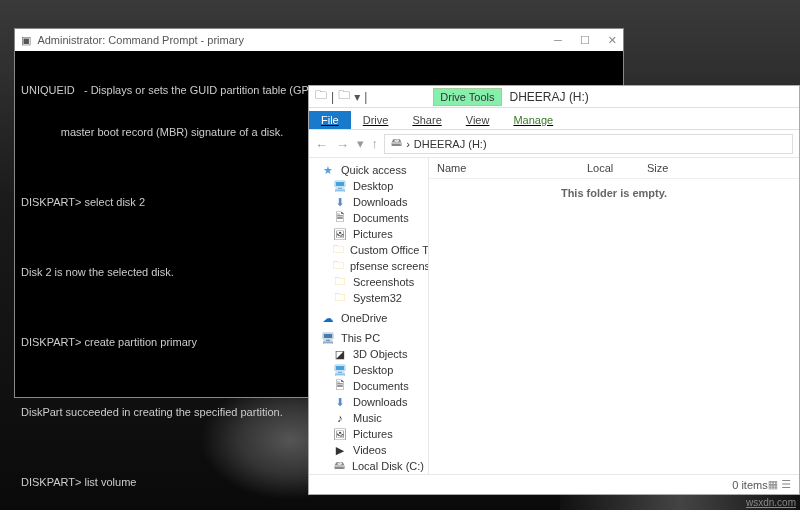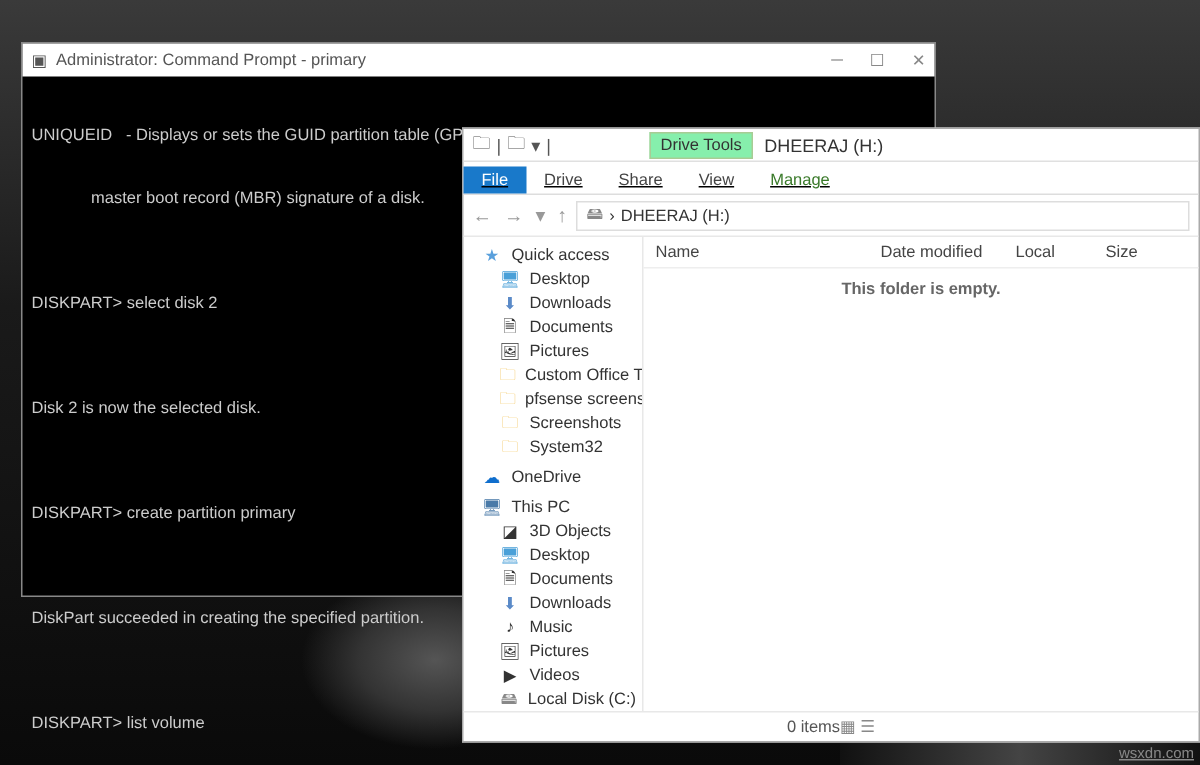--- a/index.html
+++ b/index.html
@@ -35,21 +35,21 @@
 .fe-main { display:flex; height:316px; }
 .fe-side { width:120px; border-right:1px solid #e8e8e8; overflow:hidden; padding:4px 0; }
 .fe-side-group { padding-left:6px; margin-bottom:4px; }
 .fe-side-item { display:flex; align-items:center; gap:6px; padding:1px 4px 1px 18px; font-size:11px; color:#333; white-space:nowrap; }
 .fe-side-item.top { padding-left:6px; font-weight:400; }
 .fe-side-item .ico { width:14px; height:14px; display:inline-flex; align-items:center; justify-content:center; font-size:11px; }
 .fe-content { flex:1; display:flex; flex-direction:column; }
 .fe-cols { display:flex; border-bottom:1px solid #eee; font-size:11px; color:#444; }
 .fe-cols div { padding:4px 8px; }
 .fe-empty { flex:1; display:flex; align-items:flex-start; justify-content:center; padding-top:8px; color:#666; font-size:11px;font-weight:bold; }
-.fe-status { height:20px; border-top:1px solid #e8e8e8; display:flex; align-items:center; padding:0 8px; font-size:11px; color:#555; justify-content:center; }
+.fe-status { height:20px; border-top:1px solid #e8e8e8; display:flex; align-items:center; padding:0 8px; font-size:11px; color:#555; justify-content:flex-end; }
 
 .ico-folder { color:#f3c969; }
 .ico-star { color:#5aa0dc; }
 .ico-desktop { color:#4aa0d8; }
 .ico-downloads { color:#5a8ac8; }
 .ico-onedrive { color:#0f6ecd; }
 .ico-pc { color:#4a7aa8; }
 .ico-drive { color:#888; }
 </style>
 </head>
@@ -217,21 +217,20 @@
         <div class="fe-side-item">
             <span class="ico ico-drive">🖴</span>
             <span>Local Disk (C:)</span>
           </div>
 
       </div>
     </div>
     <div class="fe-content">
       <div class="fe-cols">
         <div style="width:150px">Name</div>
-        <div style="width:90px">Date modified</div>
         <div style="width:60px">Local</div>
         <div style="width:50px">Size</div>
       </div>
       <div class="fe-empty">This folder is empty.</div>
     </div>
   </div>
   <div class="fe-status">
     <span>0 items</span>
     <span style="color:#888">▦ ☰</span>
   </div>

